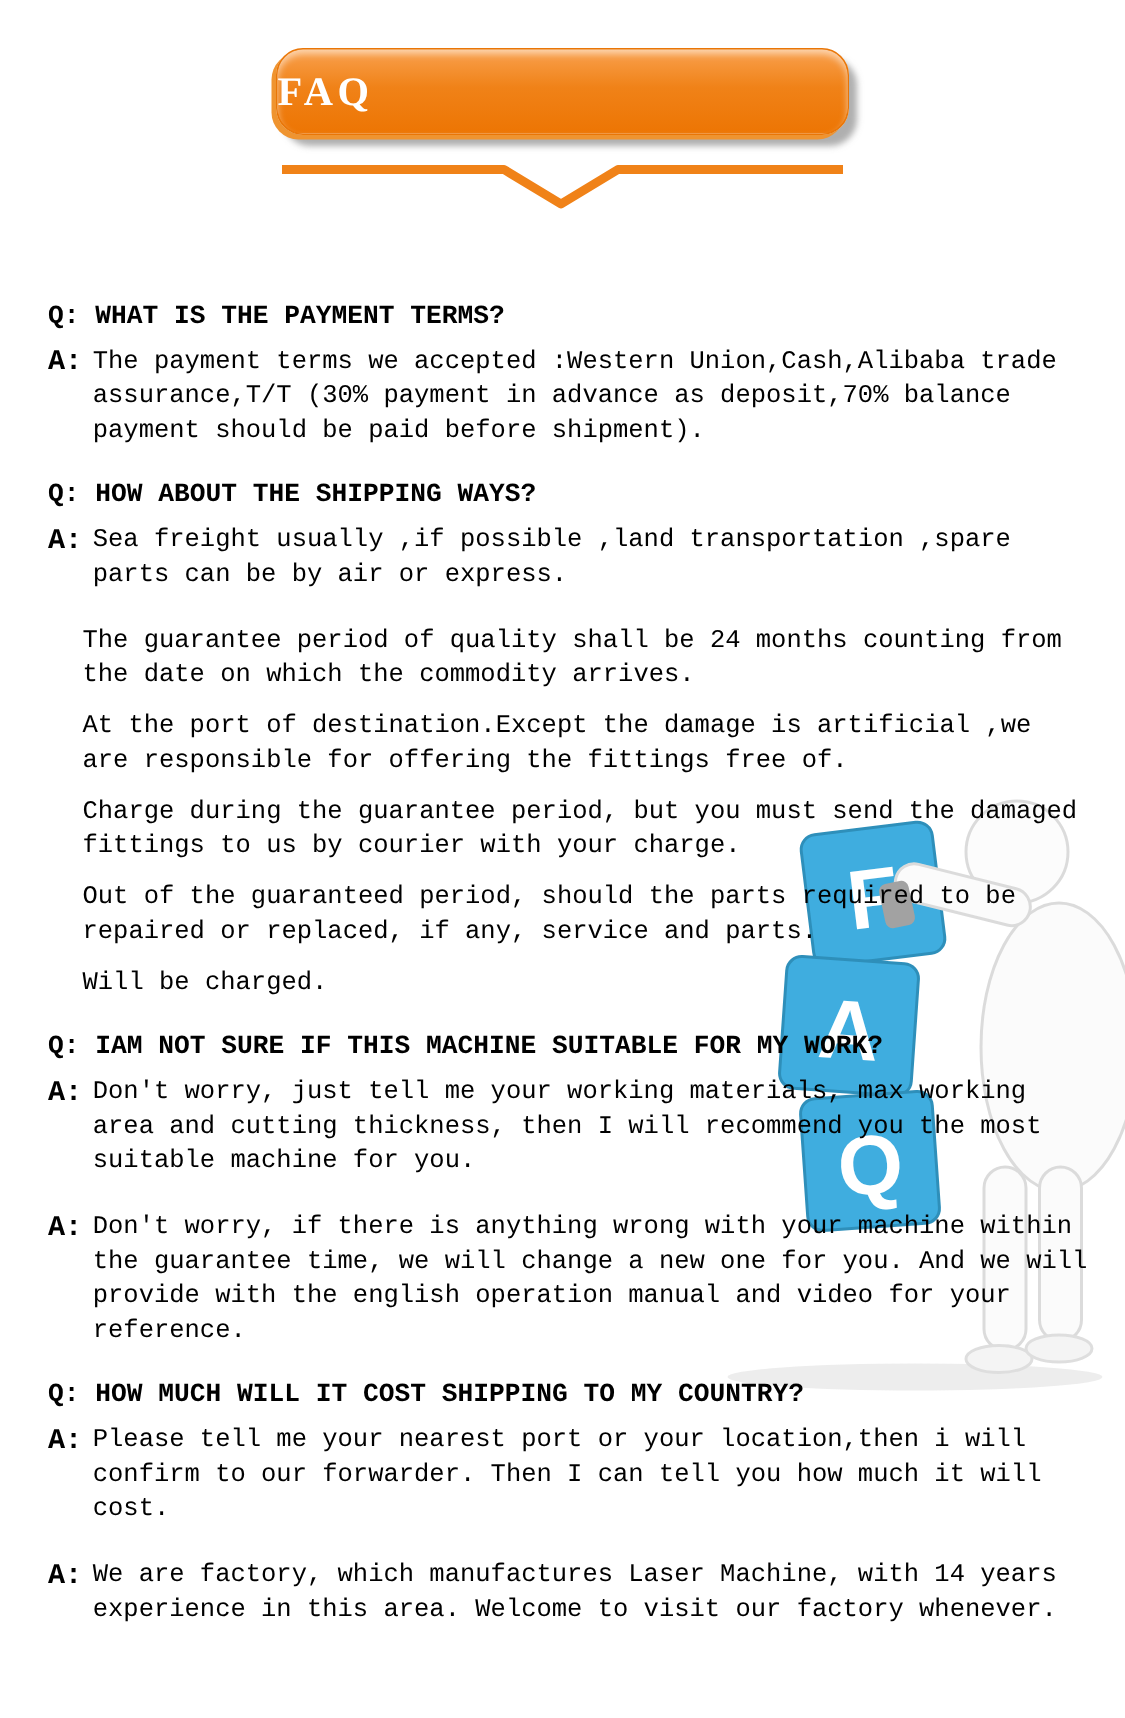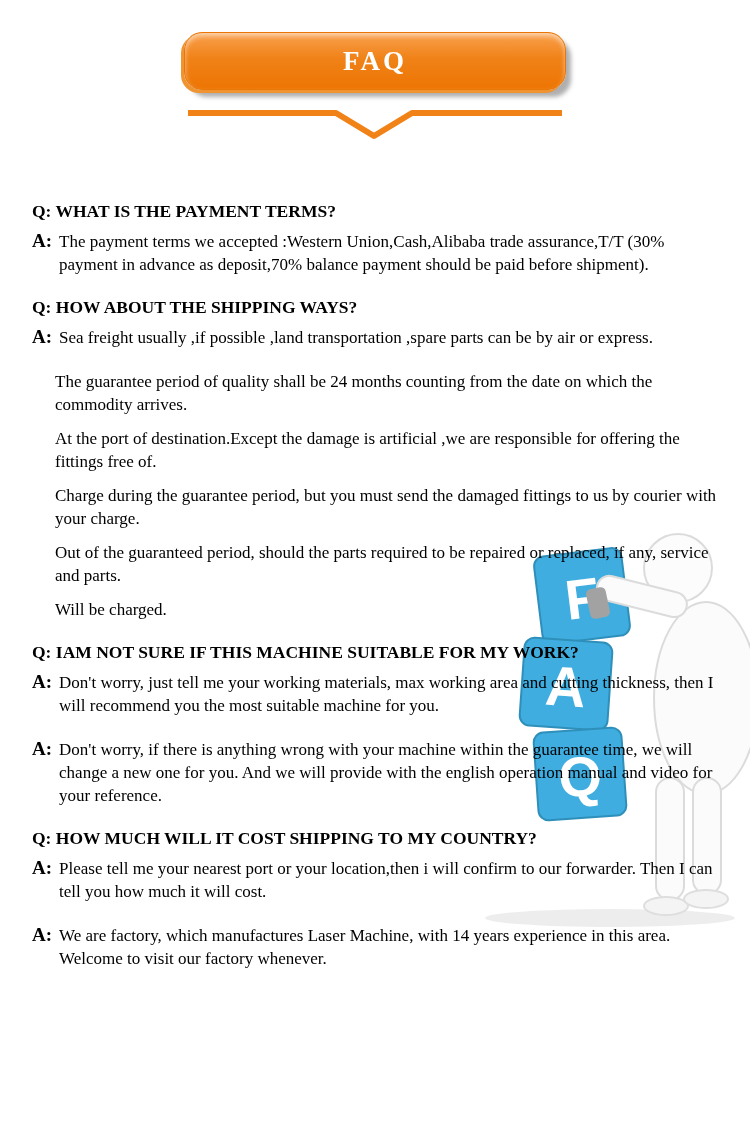--- a/index.html
+++ b/index.html
@@ -15,21 +15,21 @@
   .banner-wrap { padding-top: 32px; display: flex; justify-content: center; }
   .banner {
     width: 382px; height: 58px;
     border-radius: 18px;
     background: linear-gradient(180deg, #f9a14e 0%, #f08218 45%, #ed7503 100%);
     border: 1px solid #e97607;
     box-shadow:
       -3px 3px 0 #ef9430,
       5px 7px 4px rgba(110,110,110,0.55),
       inset 0 3px 5px rgba(255,255,255,0.55);
-    display: flex; align-items: center; justify-content: center;
+    display: flex; align-items: center; justify-content: flex-start;
   }
   .banner-title {
     color: #fff; font-size: 27px; font-weight: bold; letter-spacing: 3px;
   }
 
   .divider-svg { display: block; margin-top: 13px; }
 
   
   .mascot {
     position: absolute; top: 528px; right: 0;
@@ -37,21 +37,21 @@
     z-index: 0; opacity: 0.92;
   }
 
   
   .content {
     position: relative; z-index: 1;
     margin-top: 54px;
     padding: 0 24px 0 32px;
     font-size: 17px; line-height: 23px;
   }
-  .qa { margin-bottom: 21px; }
+  .qa { margin-bottom: 21px; font-family: Liberation Mono, monospace; }
   .qa h3 { font-size: 17.5px; line-height: 21px; font-weight: bold; margin: 0 0 8px 0; }
   .a-row { display: flex; align-items: flex-start; }
   .a-label { font-weight: bold; font-size: 19px; line-height: 22px; flex: 0 0 auto; margin-right: 7px; }
   .a-text { flex: 1 1 auto; }
   .para { margin: 11px 0 6px 23px; }
   .para:last-child { margin-bottom: 0; }
 </style>
 </head>
 <body>
 

